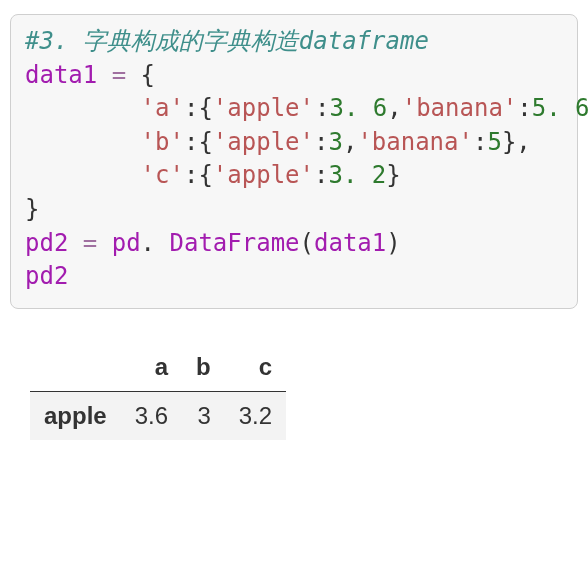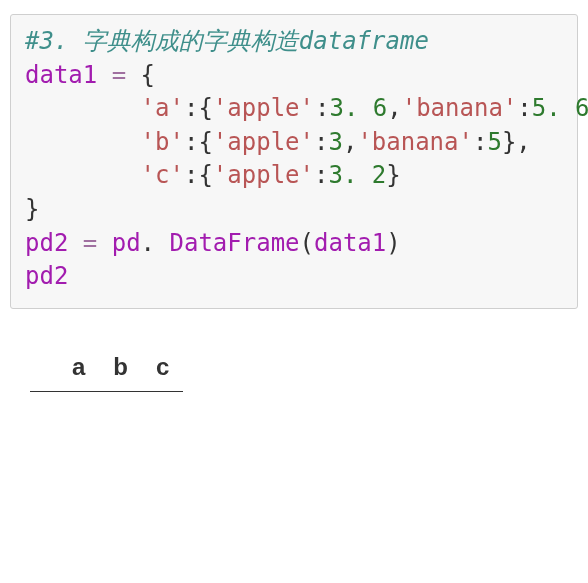--- a/index.html
+++ b/index.html
@@ -9,21 +9,21 @@
     height: 583px;
     background: #ffffff;
     font-family: "DejaVu Sans Mono", Menlo, Consolas, monospace;
     color: #333;
   }
   .cell {
     padding: 14px 10px 12px 10px;
   }
   .code-box {
     border: 1px solid #cfcfcf;
-    border-radius: 3px;
+    border-radius: 8px;
     background: #f7f7f7;
     padding: 10px 14px 14px 14px;
     font-size: 24px;
     line-height: 1.4;
   }
   .code-line {
     white-space: pre;
   }
   .tok-comment { color: #3f8f8b; font-style: italic; }
   .tok-identifier { color: #a21caf; }
@@ -90,17 +90,23 @@
     <table class="dataframe">
       <thead>
         <tr>
           <th class="corner"></th>
           <th>a</th>
           <th>b</th>
           <th>c</th>
         </tr>
       </thead>
       <tbody>
+        <tr class="row-even">
+          <th>apple</th>
+          <td>3.6</td>
+          <td>3</td>
+          <td>3.2</td>
+        </tr>
       </tbody>
     </table>
   </div>
 
 </div>
 
 </body></html>

